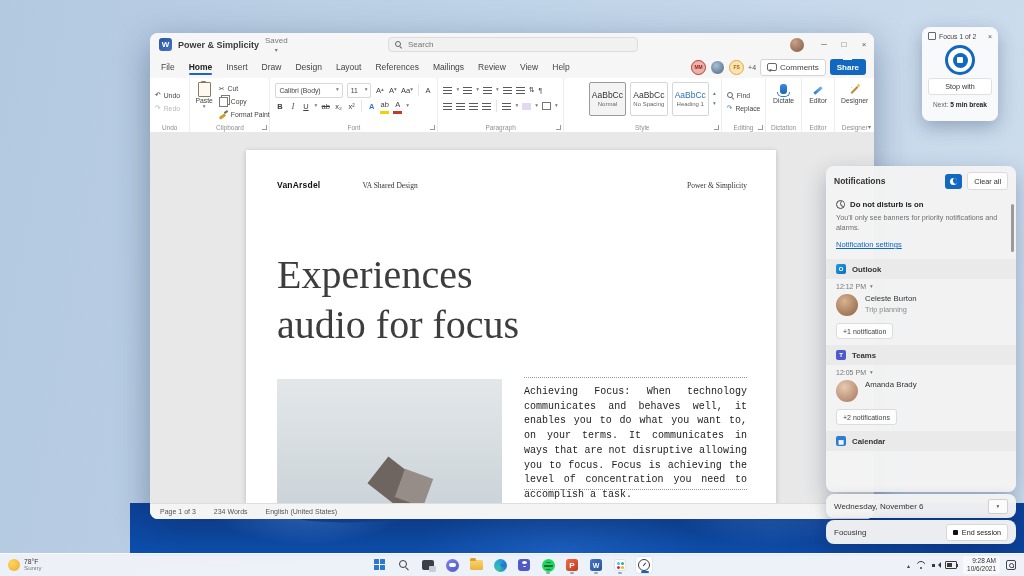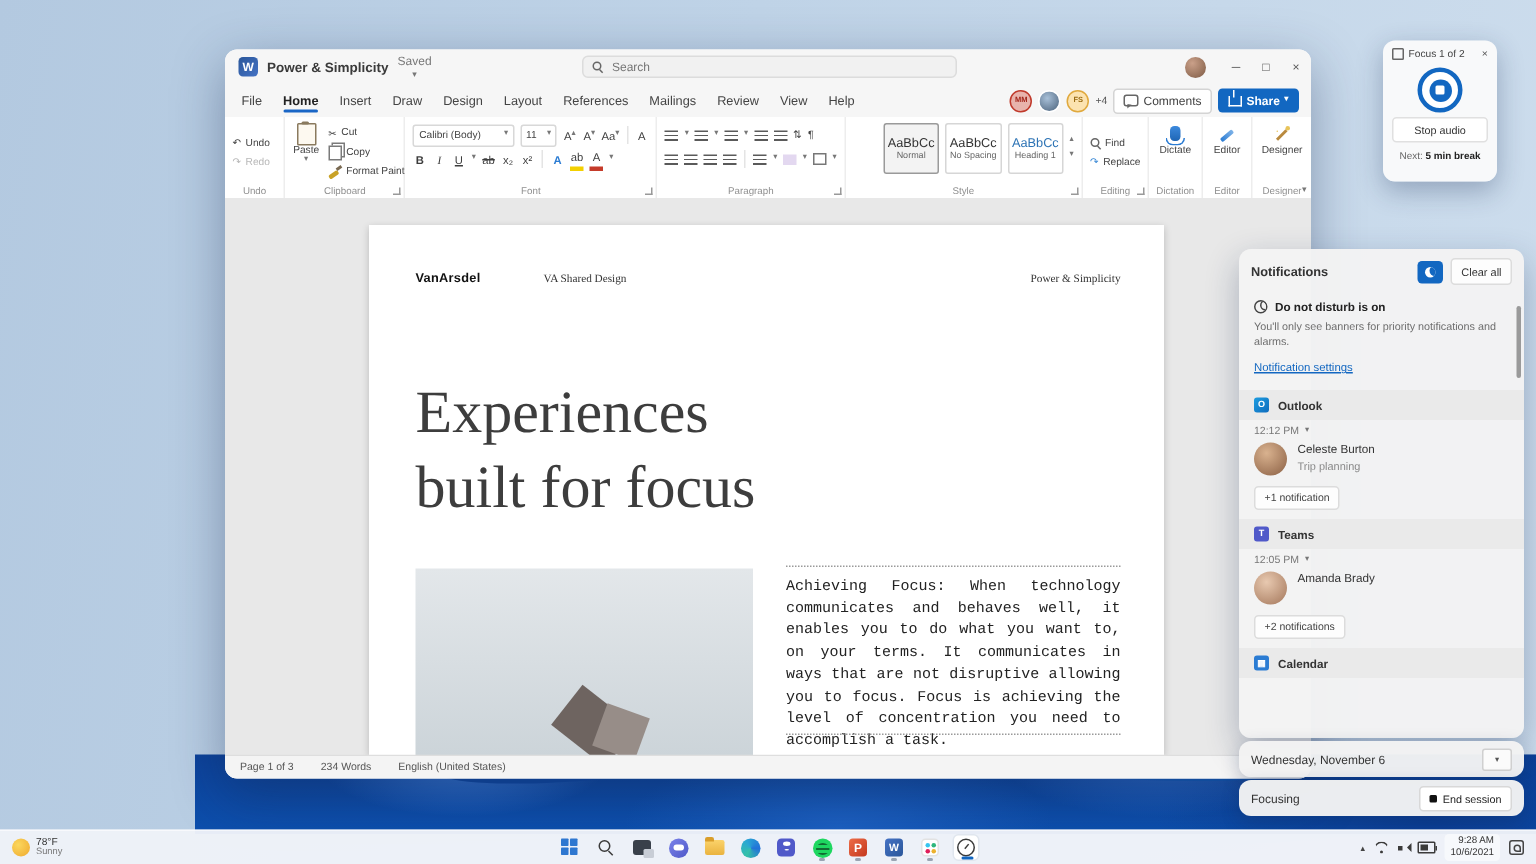--- a/index.html
+++ b/index.html
@@ -48,21 +48,21 @@
   .mtab.active::after{content:"";position:absolute;left:7px;right:7px;bottom:1px;height:2px;border-radius:2px;background:#1a66c6;}
   .menu-right{margin-left:auto;display:flex;align-items:center;gap:4px;padding-right:8px;}
   .mini-av{width:13px;height:13px;border-radius:50%;font-size:5px;font-weight:bold;display:flex;align-items:center;justify-content:center;border:1px solid #fff;}
   .av-mm{background:#e8b3ac;color:#a3261b;border-color:#c0392b;}
   .av-photo{background:radial-gradient(circle at 40% 35%,#a8c0d8,#4a617a);}
   .av-fs{background:#fce3b0;color:#9a6b12;border-color:#e0a93e;}
   .plus4{font-size:7px;color:#555;}
   .comments-btn{display:flex;align-items:center;gap:3px;background:#fff;border:1px solid #d4d4d4;border-radius:3px;height:15px;padding:0 6px;font-size:8px;color:#444;}
   .bubble{width:8px;height:6px;border:1px solid #666;border-radius:2px;position:relative;}
   .bubble::after{content:"";position:absolute;left:1px;bottom:-3px;border:2px solid transparent;border-top-color:#666;border-left-color:#666;width:0;height:0;transform:scale(.7);}
-  .share-btn{display:flex;align-items:center;gap:3px;background:#1267c1;border-radius:3px;height:16px;padding:0 7px;font-size:8px;color:#fff;font-weight:bold;}
+  .share-btn{display:flex;align-items:center;gap:3px;background:#1267c1;border-radius:3px;height:16px;padding:0 7px;font-size:8px;color:#fff;font-weight:bold;flex-direction:column;}
   .share-ic{width:7px;height:6px;border:1px solid #fff;border-top:none;position:relative;}
   .share-ic::after{content:"";position:absolute;left:2px;top:-4px;width:1px;height:5px;background:#fff;}
 
   
   .ribbon{position:absolute;left:0;top:45px;right:0;height:54px;background:#fff;border-bottom:1px solid #e2e2e2;
     display:flex;font-size:7px;color:#444;}
   .rgroup{position:relative;border-right:1px solid #ededed;padding:4px 5px 11px;box-sizing:border-box;}
   .glabel{position:absolute;bottom:1px;left:0;right:0;text-align:center;font-size:6.5px;color:#909090;}
   .dlg{position:absolute;right:2px;bottom:2px;width:4px;height:4px;border-right:1px solid #999;border-bottom:1px solid #999;}
   .rrow{display:flex;align-items:center;gap:4px;height:16px;}
@@ -466,21 +466,21 @@
 
     <div class="canvas">
       <div class="page">
         <div class="dhead">
           <span class="brand">VanArsdel</span>
           <span class="dsub">VA Shared Design</span>
           <span class="dright">Power &amp; Simplicity</span>
         </div>
         <div class="dheading">
           <div>Experiences</div>
-          <div>built for focus</div>
+          <div>audio for focus</div>
         </div>
         <div class="dotline" style="top:227px"></div>
         <div class="dimg">
           <div class="origami1"></div>
           <div class="origami2"></div>
         </div>
         <div class="dbody">Achieving Focus: When technology communicates and behaves well, it enables you to do what you want to, on your terms. It communicates in ways that are not disruptive allowing you to focus. Focus is achieving the level of concentration you need to accomplish a task.</div>
         <div class="dotline" style="top:339px"></div>
       </div>
     </div>
@@ -496,21 +496,21 @@
     <div class="fw-head">
       <span class="fw-restore"></span>
       <span>Focus 1 of 2</span>
       <span class="fw-close">×</span>
     </div>
     <div class="stopbtn">
       <span class="inner">
           <span class="sq"></span>
         </span>
     </div>
-    <div class="stopaudio">Stop audio</div>
+    <div class="stopaudio">Stop with</div>
     <div class="fw-next">
       <span>Next:</span> <b>5 min break</b>
     </div>
   </div>
 
   <div class="notif">
     <div class="n-head">
       <span class="n-title">Notifications</span>
       <span class="dndbtn">
           <span class="crescent"></span>

